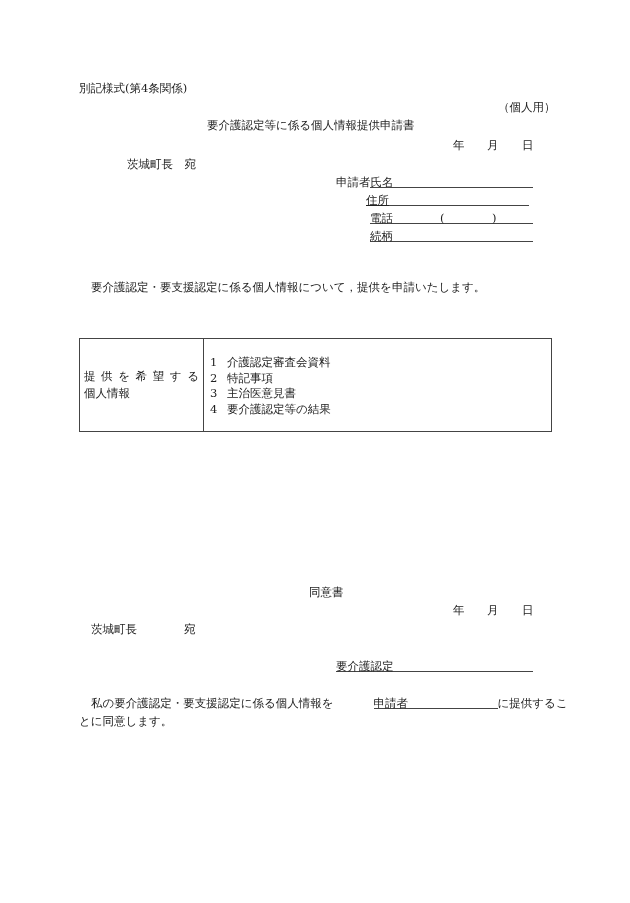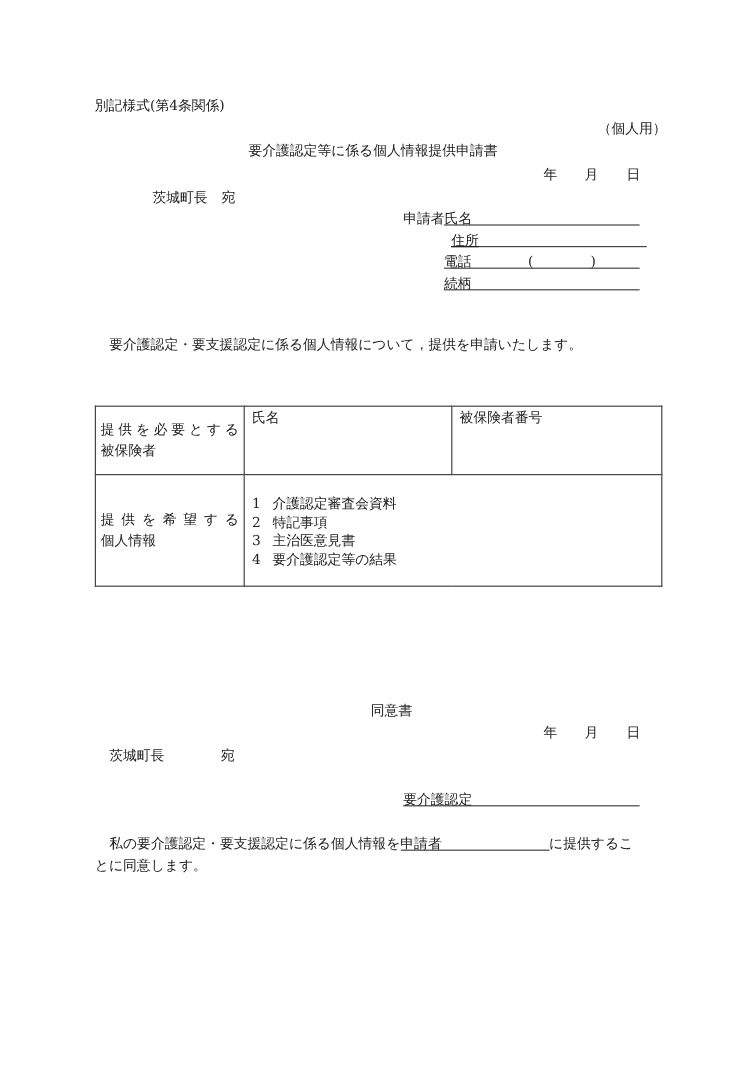--- a/index.html
+++ b/index.html
@@ -31,48 +31,36 @@
 <div class="abs" style="left:207px; top:118px;">要介護認定等に係る個人情報提供申請書</div>
 <div class="abs" style="left:453px; top:138px;">年</div>
 <div class="abs" style="left:487px; top:138px;">月</div>
 <div class="abs" style="left:522px; top:138px;">日</div>
 <div class="abs" style="left:91px; top:157px;margin-left:36px;">茨城町長　宛</div>
 
 <div class="abs" style="left:336px; top:175px;">
   <span>申請者氏名</span>
 </div>
 <div class="abs ul" style="left:370px; top:175px; width:163px; height:12px;"></div>
-<div class="abs ul" style="left:376px; top:193px; width:163px; height:12px;text-decoration:underline;">
+<div class="abs ul" style="left:366px; top:193px; width:163px; height:12px;text-decoration:underline;">
   <span>住所</span>
 </div>
 <div class="abs ul" style="left:370px; top:211px; width:163px; height:12px;">
   <span>電話</span>
   <span style="position:absolute; left:70px;">(</span>
   <span style="position:absolute; left:122px;">)</span>
 </div>
 <div class="abs ul" style="left:370px; top:229px; width:163px; height:12px;">
   <span>続柄</span>
 </div>
 
 <div class="abs" style="left:91px; top:280px;">要介護認定・要支援認定に係る個人情報について，提供を申請いたします。</div>
 
 <table class="form">
   <tbody>
-      <tr>
-    <td class="lbl" style="height:56px;">
-      <span class="j">提供を必要とする</span>
-      <span class="n">被保険者</span>
-    </td>
-    <td class="cellhead" style="width:160px;">
-      <span>氏名</span>
-    </td>
-    <td class="cellhead">
-      <span>被保険者番号</span>
-    </td>
-  </tr>
   <tr>
     <td class="lbl">
       <span class="j">提供を希望する</span>
       <span class="n">個人情報</span>
     </td>
     <td class="items" colspan="2">
       <div><span class="num">1</span><span>介護認定審査会資料</span></div>
       <div><span class="num">2</span><span>特記事項</span></div>
       <div><span class="num">3</span><span>主治医意見書</span></div>
       <div><span class="num">4</span><span>要介護認定等の結果</span></div>
@@ -86,15 +74,15 @@
 <div class="abs" style="left:487px; top:603px;">月</div>
 <div class="abs" style="left:522px; top:603px;">日</div>
 <div class="abs" style="left:91px; top:622px;">茨城町長</div>
 <div class="abs" style="left:184px; top:622px;">宛</div>
 
 <div class="abs ul" style="left:336px; top:659px; width:197px; height:12px;">
   <span>要介護認定</span>
 </div>
 
 <div class="abs" style="left:91px; top:696px;">
-  <span>私の要介護認定・要支援認定に係る個人情報を</span><span class="ul" style="display:inline-block; width:124px; height:12px; vertical-align:top;"><span>申請者</span></span><span>に提供するこ</span>
+  <span>私の要介護認定・要支援認定に係る個人情報を</span><span class="ul" style="display:inline-block; width:124px; height:12px; vertical-align:top;margin-left:40px;"><span>申請者</span></span><span>に提供するこ</span>
 </div>
 <div class="abs" style="left:79px; top:714px;">とに同意します。</div>
 
 </body></html>

